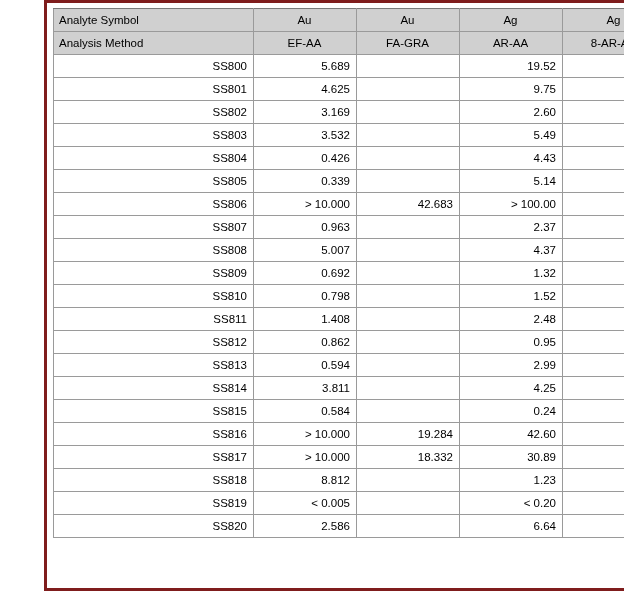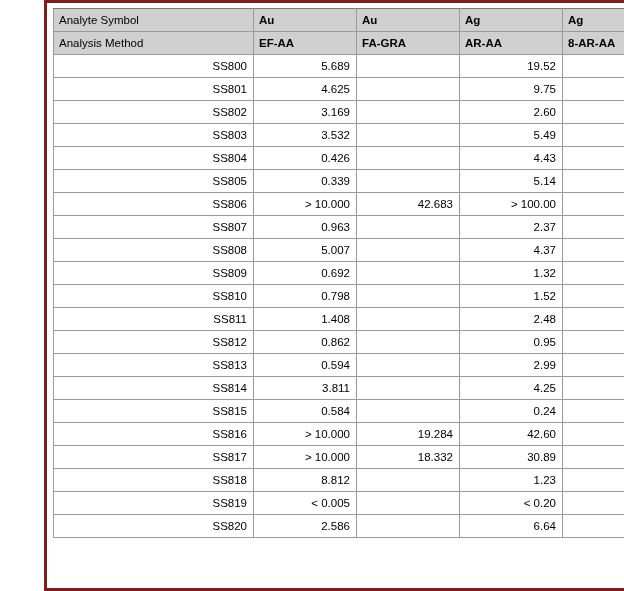--- a/index.html
+++ b/index.html
@@ -46,22 +46,21 @@
     background: #d0d0d0;
     font-weight: normal;
   }
   thead tr:first-child td {
     border-top: 1px solid #7a7a7a;
   }
   thead td.hdr-label {
     text-align: left;
   }
   thead td.hdr-val {
-    text-align: left;
-    font-weight: bold;
+    text-align: center;
   }
   tbody td.sample {
     text-align: right;
   }
   tbody td.val {
     text-align: right;
   }
   col.c-label { width: 200px; }
   col.c-v1 { width: 103px; }
   col.c-v2 { width: 103px; }

